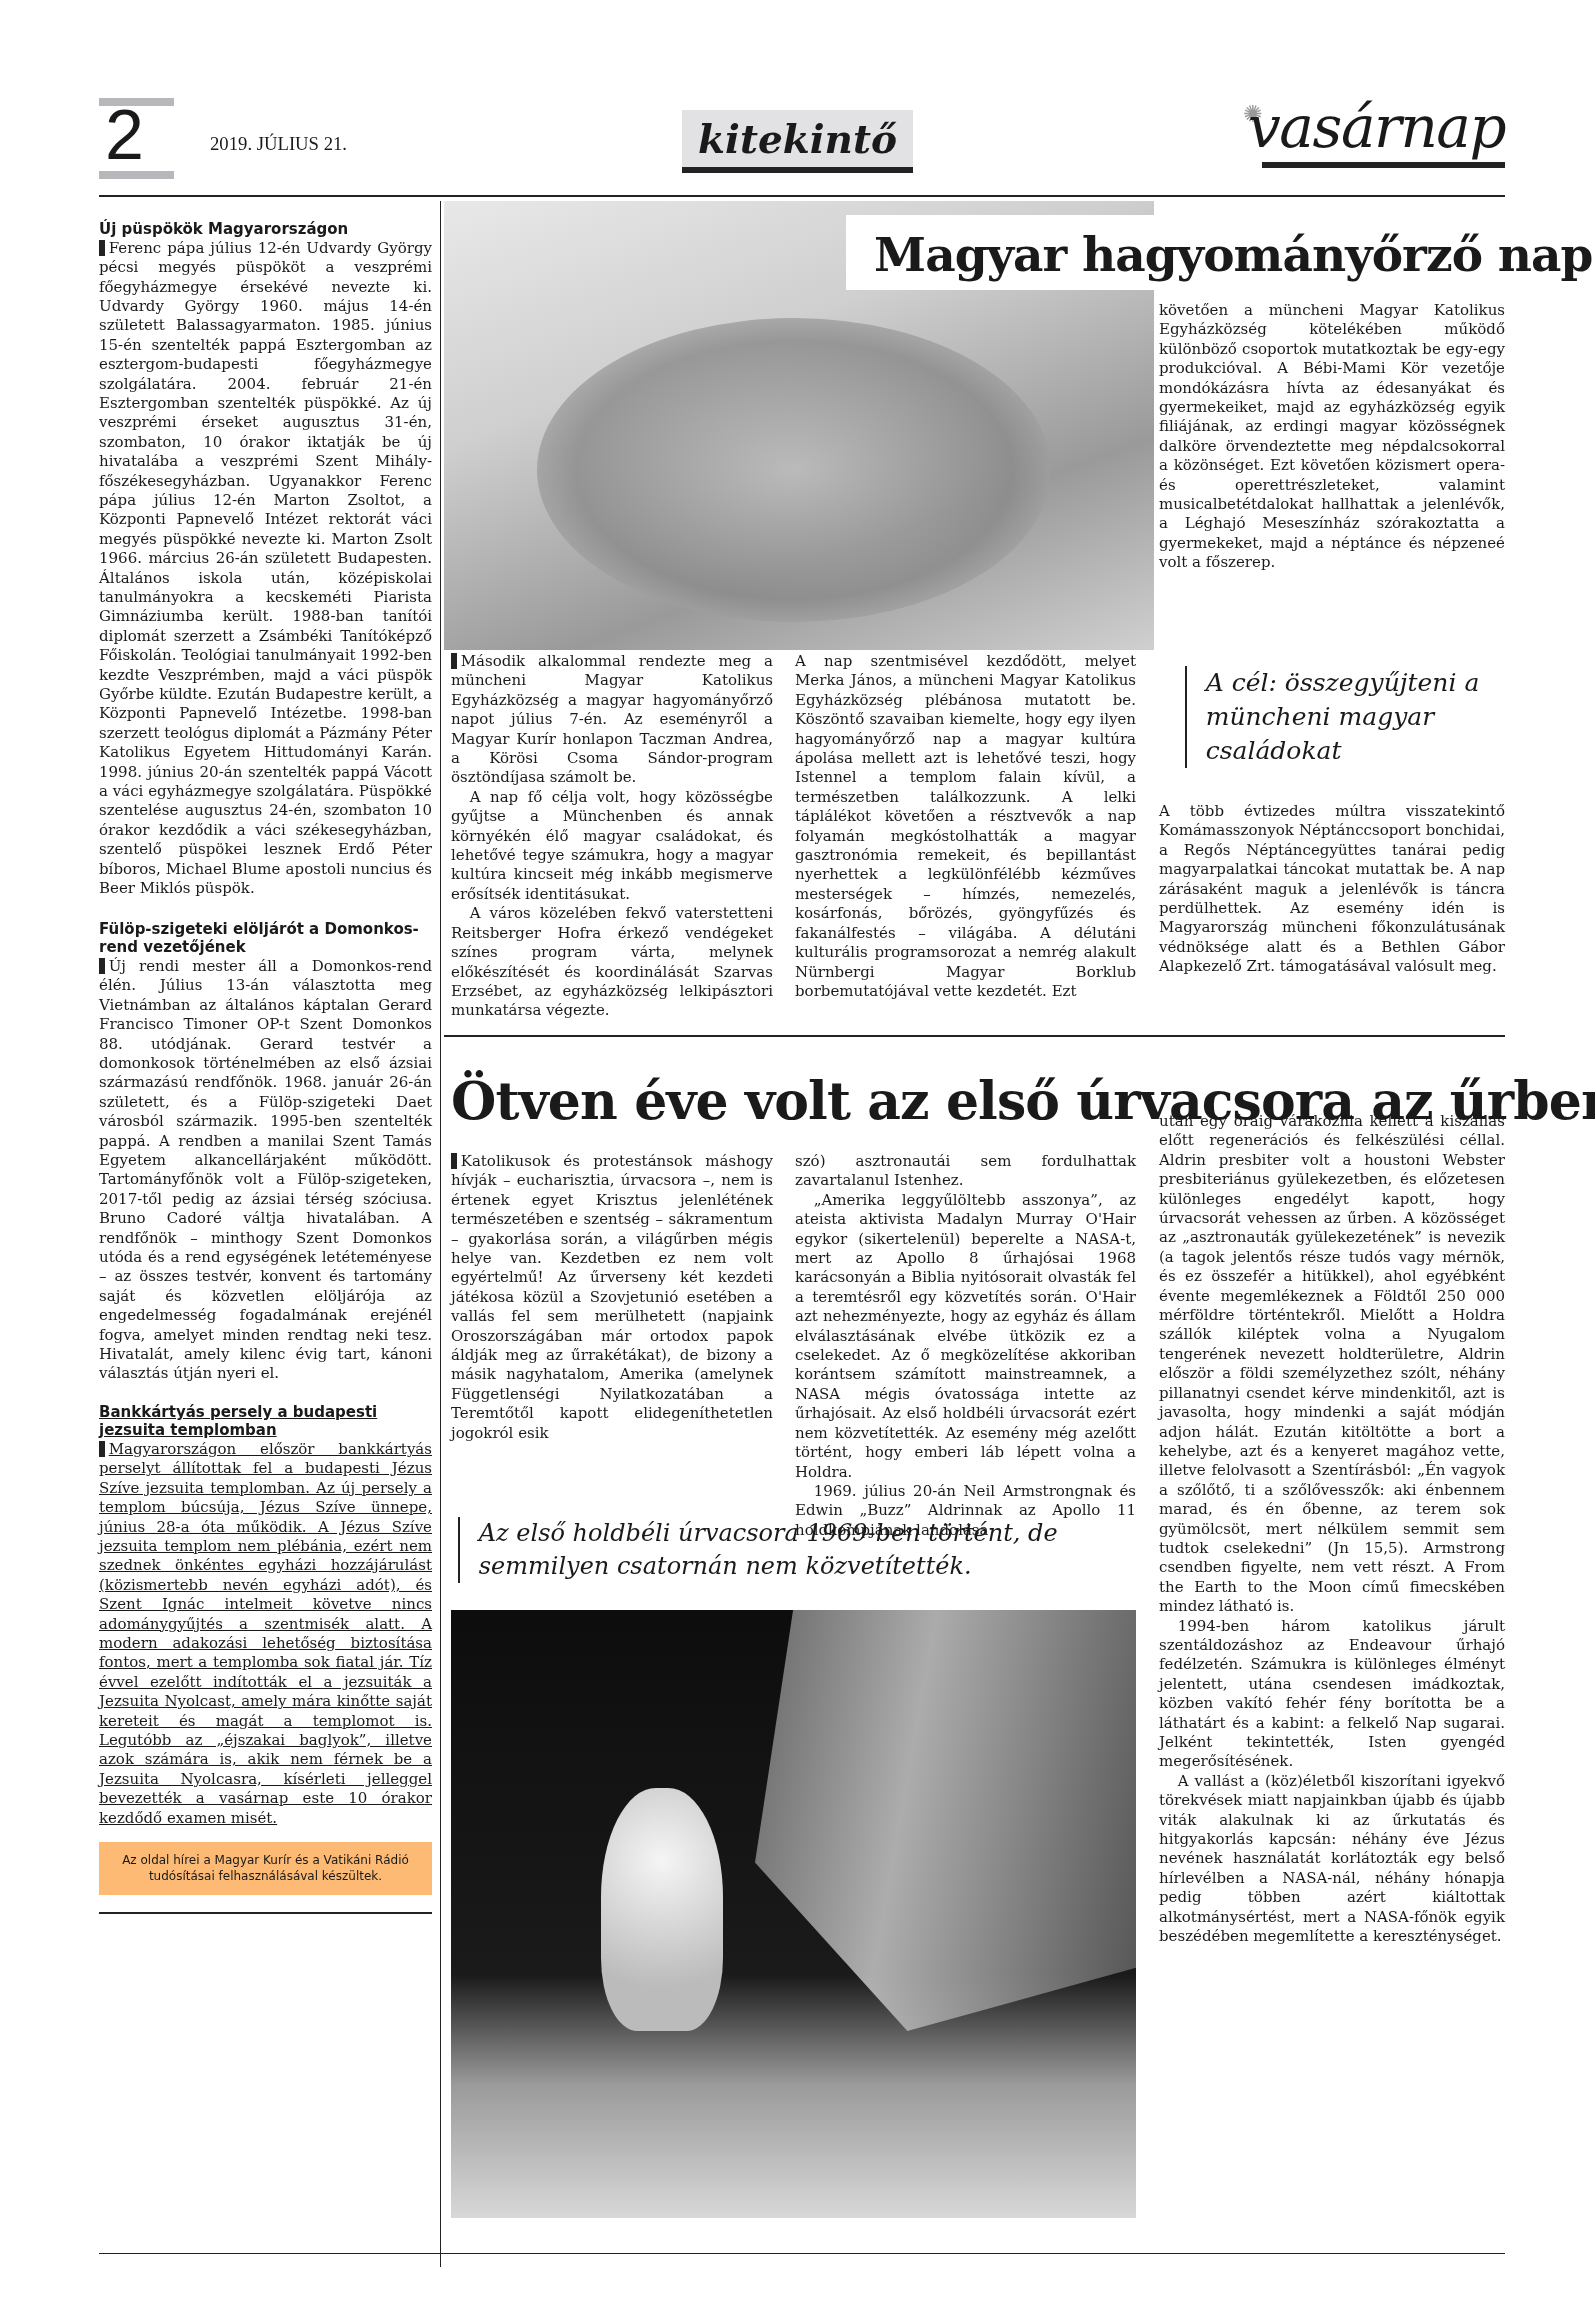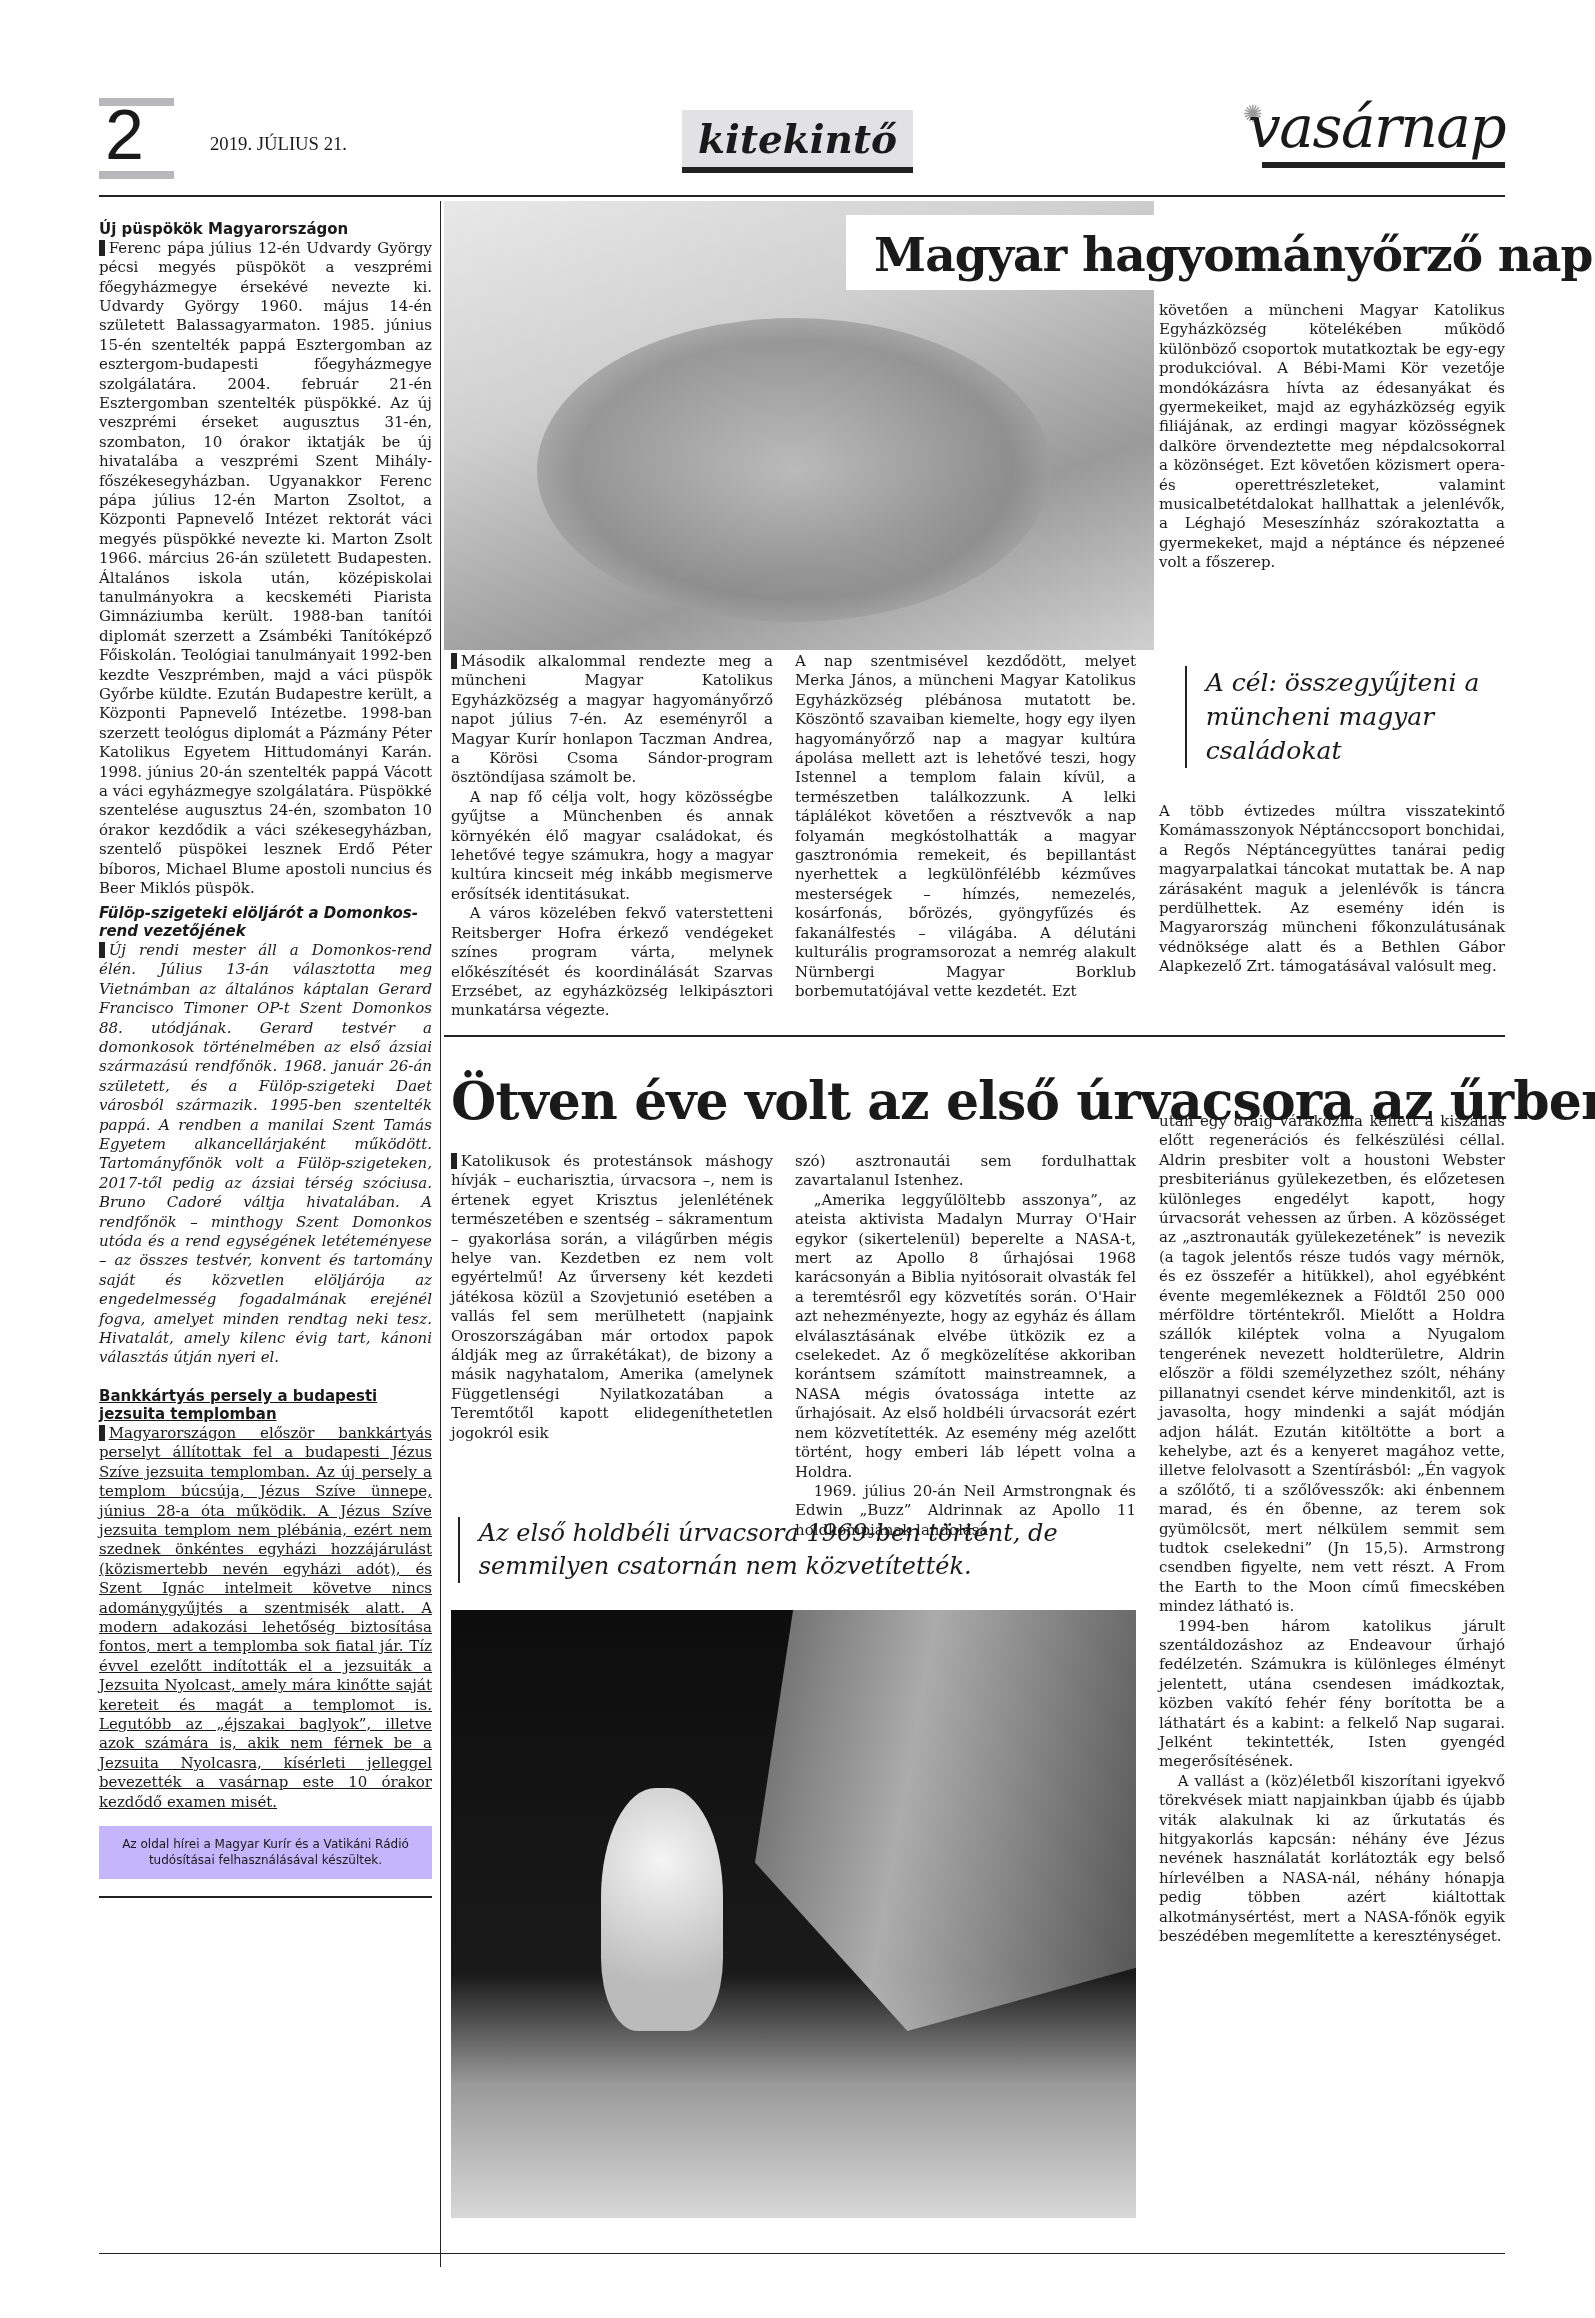--- a/index.html
+++ b/index.html
@@ -31,29 +31,29 @@
 <div class="abs" style="left:1243px;top:100px;font-size:23.4px;color:#999;">✺</div>
 <div class="abs" style="left:1248px;top:93px;font-family:'DejaVu Serif',serif;font-style:italic;font-size:58px;letter-spacing:-1.4px;">vasárnap</div>
 <div class="abs" style="left:1262px;top:162px;width:243px;height:5.6px;background:#222;"></div>
 <div class="abs hline" style="left:99px;top:195px;width:1406px;"></div>
 
 <div class="abs" style="left:99px;top:220px;width:333px;">
   <div>
     <div class="sidehead">Új püspökök Magyarországon</div>
     <div class="txt"><span class="bullet"></span><span>Ferenc pápa július 12-én Udvardy György pécsi megyés püspököt a veszprémi főegyházmegye érsekévé nevezte ki. Udvardy György 1960. május 14-én született Balassagyarmaton. 1985. június 15-én szentelték pappá Esztergomban az esztergom-budapesti főegyházmegye szolgálatára. 2004. február 21-én Esztergomban szentelték püspökké. Az új veszprémi érseket augusztus 31-én, szombaton, 10 órakor iktatják be új hivatalába a veszprémi Szent Mihály-főszékesegyházban. Ugyanakkor Ferenc pápa július 12-én Marton Zsoltot, a Központi Papnevelő Intézet rektorát váci megyés püspökké nevezte ki. Marton Zsolt 1966. március 26-án született Budapesten. Általános iskola után, középiskolai tanulmányokra a kecskeméti Piarista Gimnáziumba került. 1988-ban tanítói diplomát szerzett a Zsámbéki Tanítóképző Főiskolán. Teológiai tanulmányait 1992-ben kezdte Veszprémben, majd a váci püspök Győrbe küldte. Ezután Budapestre került, a Központi Papnevelő Intézetbe. 1998-ban szerzett teológus diplomát a Pázmány Péter Katolikus Egyetem Hittudományi Karán. 1998. június 20-án szentelték pappá Vácott a váci egyházmegye szolgálatára. Püspökké szentelése augusztus 24-én, szombaton 10 órakor kezdődik a váci székesegyházban, szentelő püspökei lesznek Erdő Péter bíboros, Michael Blume apostoli nuncius és Beer Miklós püspök.</span></div>
   </div>
-  <div style="margin-top:5px;font-style:italic;">
+  <div style="margin-top:21px;">
     <div class="sidehead">Fülöp-szigeteki elöljárót a Domonkos-rend vezetőjének</div>
     <div class="txt"><span class="bullet"></span><span>Új rendi mester áll a Domonkos-rend élén. Július 13-án választotta meg Vietnámban az általános káptalan Gerard Francisco Timoner OP-t Szent Domonkos 88. utódjának. Gerard testvér a domonkosok történelmében az első ázsiai származású rendfőnök. 1968. január 26-án született, és a Fülöp-szigeteki Daet városból származik. 1995-ben szentelték pappá. A rendben a manilai Szent Tamás Egyetem alkancellárjaként működött. Tartományfőnök volt a Fülöp-szigeteken, 2017-től pedig az ázsiai térség szóciusa. Bruno Cadoré váltja hivatalában. A rendfőnök – minthogy Szent Domonkos utóda és a rend egységének letéteményese – az összes testvér, konvent és tartomány saját és közvetlen elöljárója az engedelmesség fogadalmának erejénél fogva, amelyet minden rendtag neki tesz. Hivatalát, amely kilenc évig tart, kánoni választás útján nyeri el.</span></div>
   </div>
   <div style="margin-top:18.7px;text-decoration:underline;">
     <div class="sidehead">Bankkártyás persely a budapesti jezsuita templomban</div>
     <div class="txt"><span class="bullet"></span><span>Magyarországon először bankkártyás perselyt állítottak fel a budapesti Jézus Szíve jezsuita templomban. Az új persely a templom búcsúja, Jézus Szíve ünnepe, június 28-a óta működik. A Jézus Szíve jezsuita templom nem plébánia, ezért nem szednek önkéntes egyházi hozzájárulást (közismertebb nevén egyházi adót), és Szent Ignác intelmeit követve nincs adománygyűjtés a szentmisék alatt. A modern adakozási lehetőség biztosítása fontos, mert a templomba sok fiatal jár. Tíz évvel ezelőtt indították el a jezsuiták a Jezsuita Nyolcast, amely mára kinőtte saját kereteit és magát a templomot is. Legutóbb az „éjszakai baglyok”, illetve azok számára is, akik nem férnek be a Jezsuita Nyolcasra, kísérleti jelleggel bevezették a vasárnap este 10 órakor kezdődő examen misét.</span></div>
   </div>
-  <div style="margin-top:14px;background:#c4b5fd;padding:10.3px 18.7px;font-family:'DejaVu Sans',sans-serif;font-size:12px;line-height:16px;text-align:center;">Az oldal hírei a Magyar Kurír és a Vatikáni Rádió tudósításai felhasználásával készültek.</div>
+  <div style="margin-top:14px;background:#fdba74;padding:10.3px 18.7px;font-family:'DejaVu Sans',sans-serif;font-size:12px;line-height:16px;text-align:center;">Az oldal hírei a Magyar Kurír és a Vatikáni Rádió tudósításai felhasználásával készültek.</div>
   <div class="hline" style="margin-top:17px;height:1.9px;"></div>
 </div>
 <div class="abs vline" style="left:440px;top:201px;height:2066px;"></div>
 
 <div class="abs photo" style="left:444px;top:201px;width:710px;height:449px;">
   <div style="position:absolute;left:93px;top:117px;width:514px;height:304px;border-radius:50%;background:radial-gradient(ellipse,#bdbdbd 0%,#8a8a8a 60%,#d5d5d5 100%);opacity:.8;"></div>
 </div>
 <div class="abs" style="left:846px;top:215px;width:659px;height:75px;background:#fff;"></div>
 <div class="abs headline" style="left:874px;top:227px;font-size:47px;">Magyar hagyományőrző nap</div>
 

